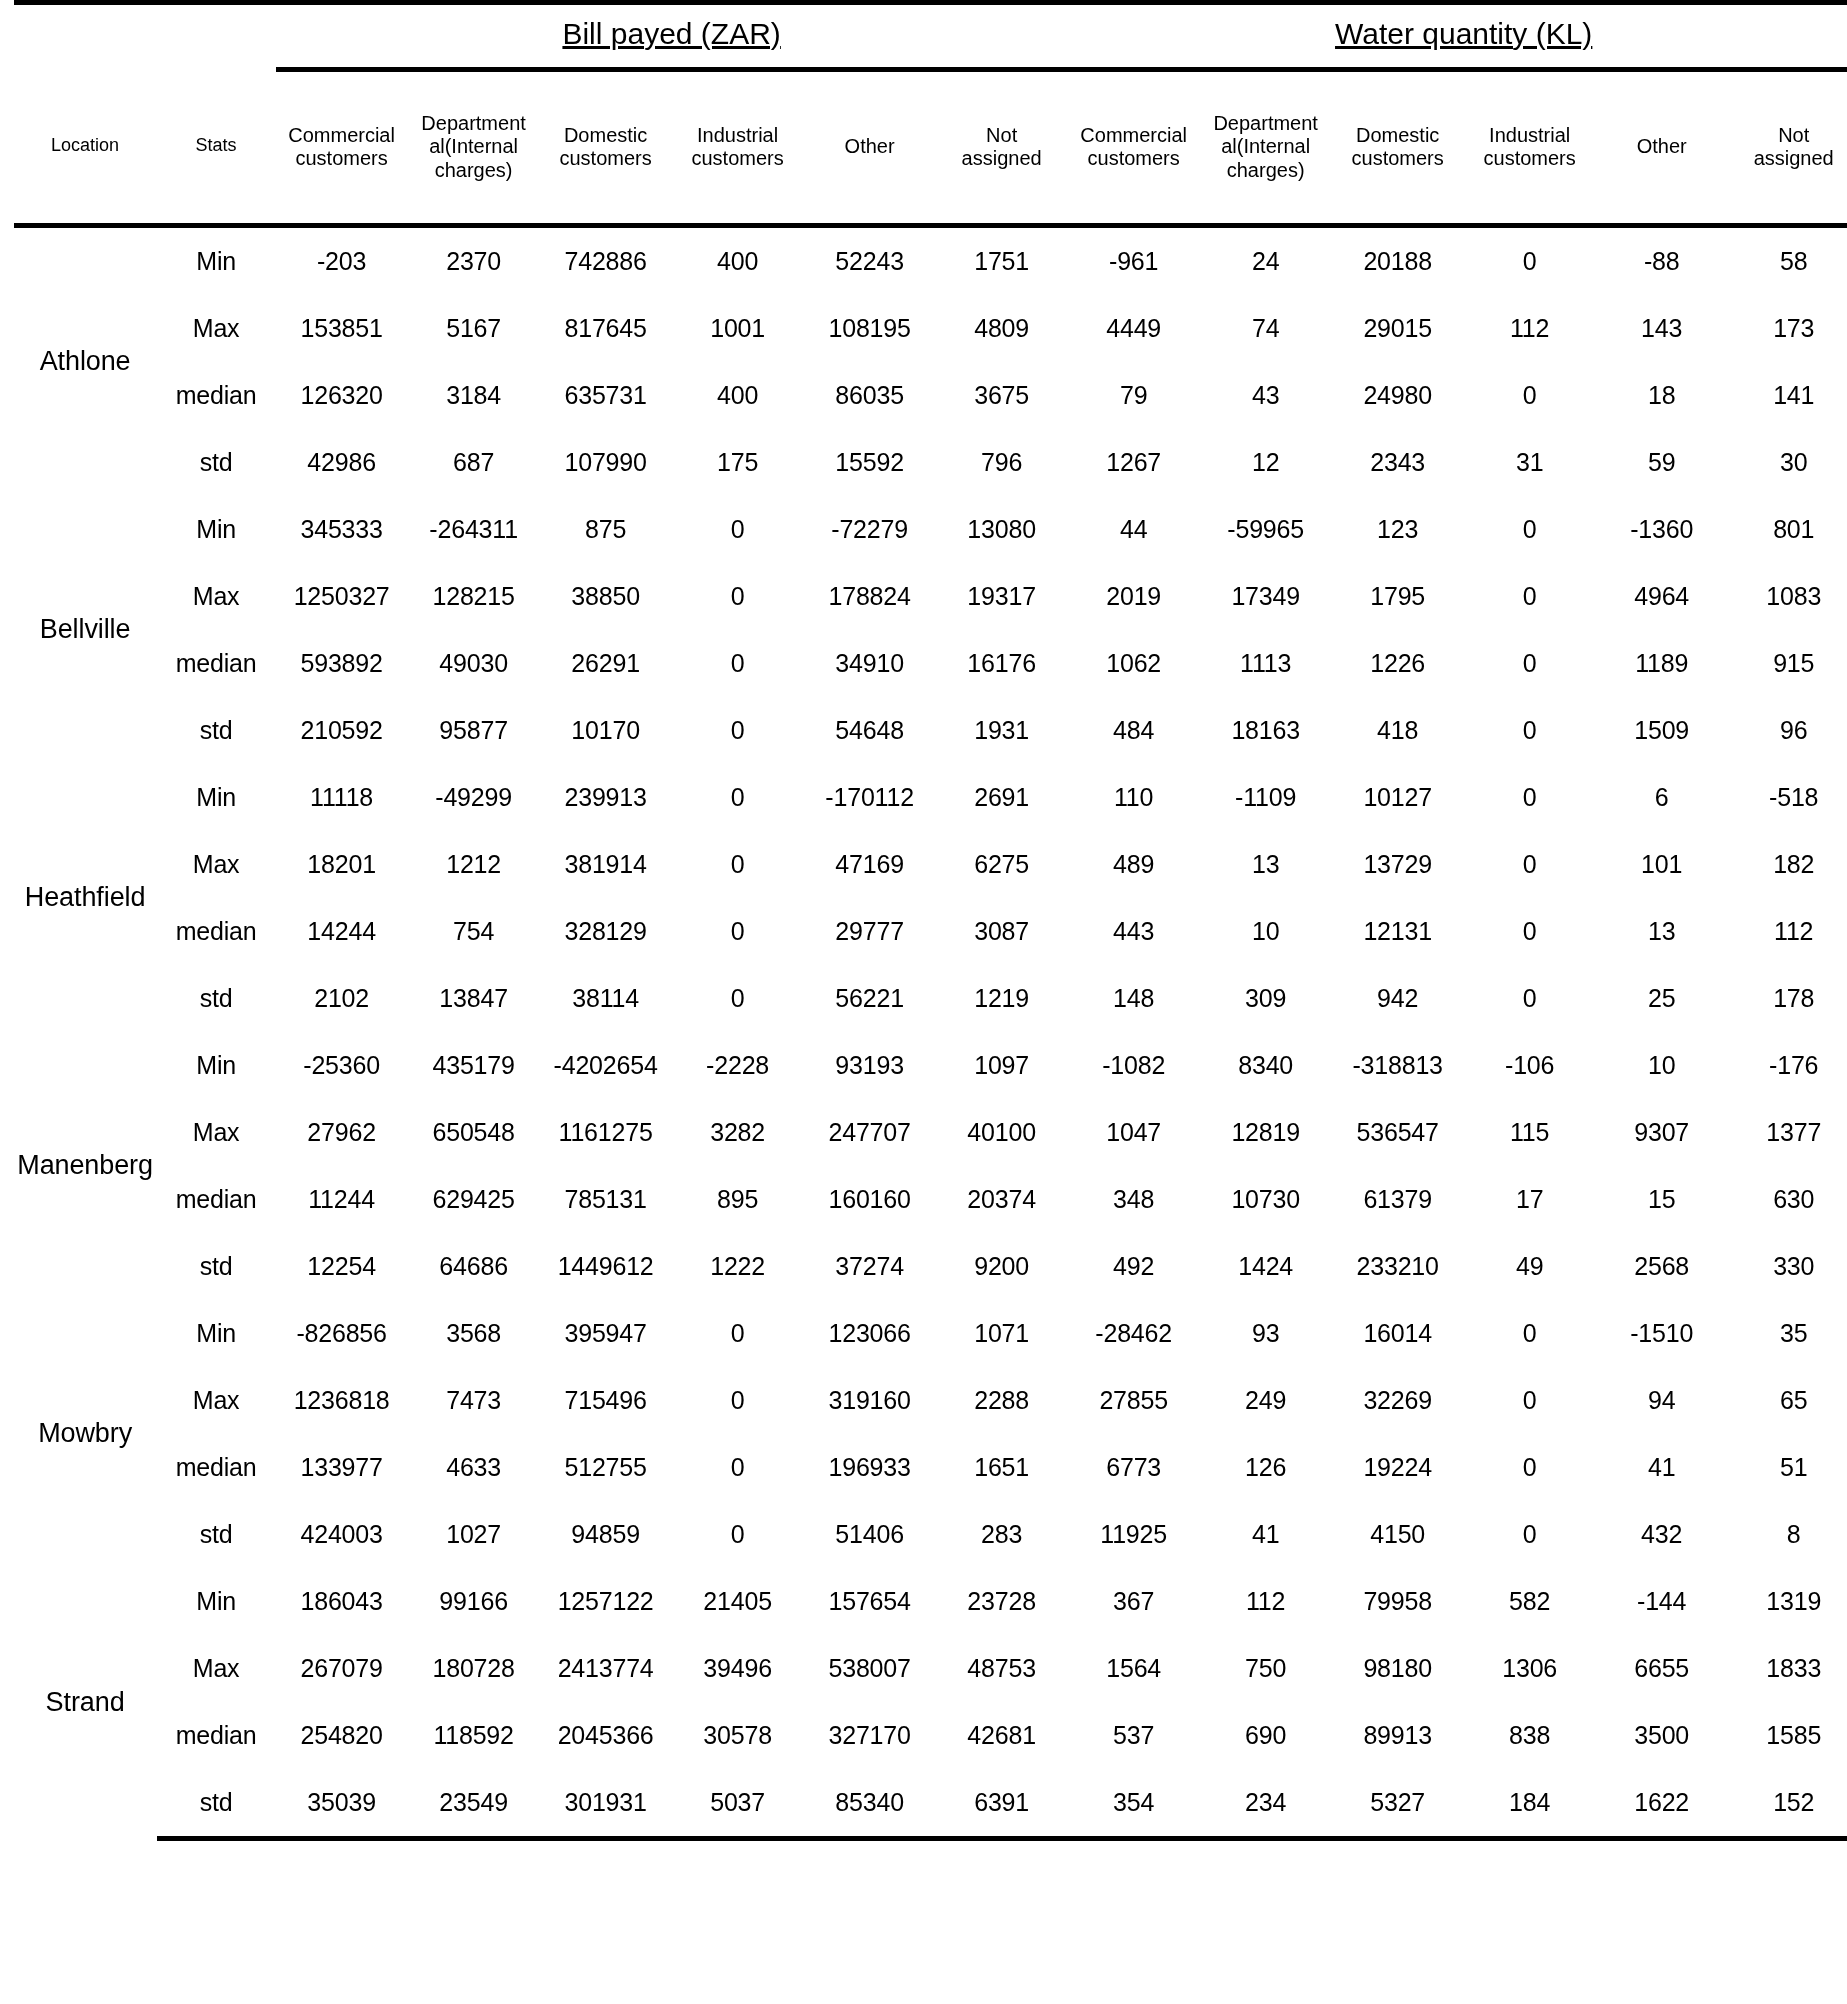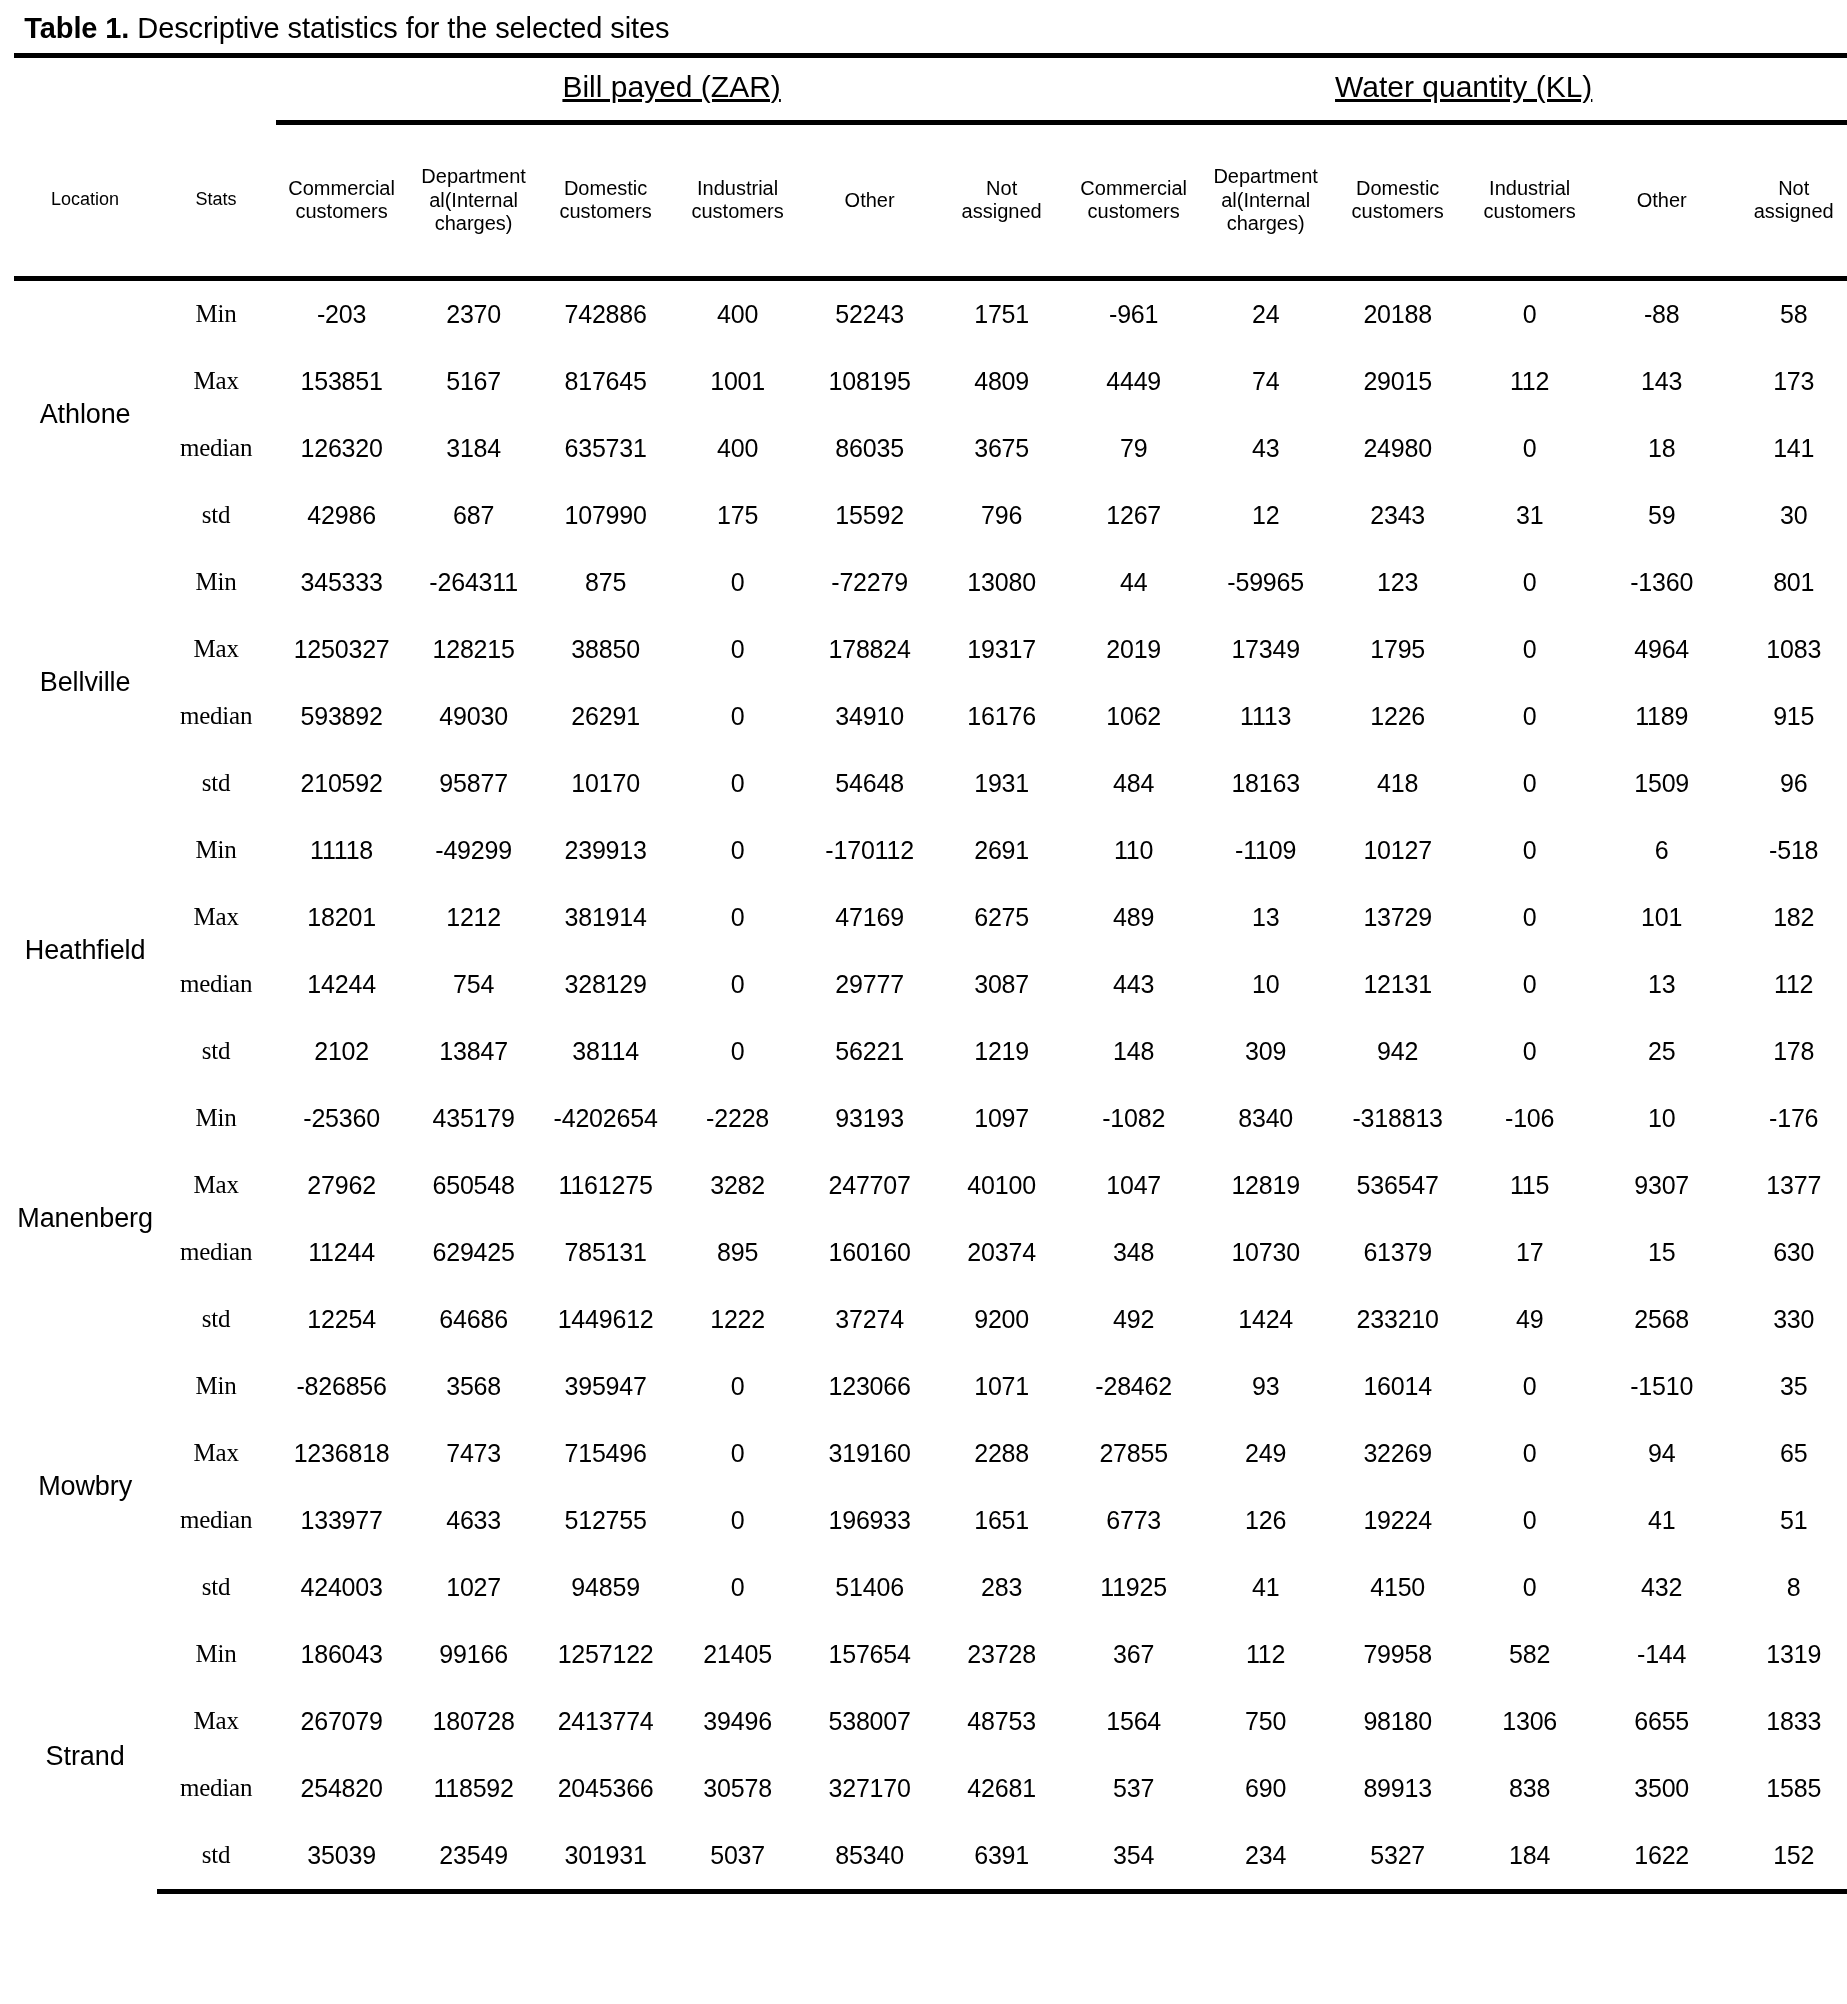--- a/index.html
+++ b/index.html
@@ -96,35 +96,31 @@
     letter-spacing: -0.2px;
   }
   tbody td.loccell {
     font-size: 27px;
     vertical-align: middle;
     letter-spacing: -0.1px;
     margin-left: 16px;
   }
   tbody td.statcell {
     font-size: 25px;
-    font-family: Liberation Serif, serif;
   }
 
   tbody tr.last-of-table td {
     border-bottom: 5.3px solid #000;
   }
 </style>
 </head>
 <body>
 
 <div class="page">
 
-  <div class="caption">
-    <span class="cap-label">Table 1.</span><span class="cap-text"> Descriptive statistics for the selected sites</span>
-  </div>
 
   <table class="stats">
     <colgroup>
       <col class="c-loc">
       <col class="c-stat">
       <col class="c-data">
         <col class="c-data">
         <col class="c-data">
         <col class="c-data">
         <col class="c-data">

